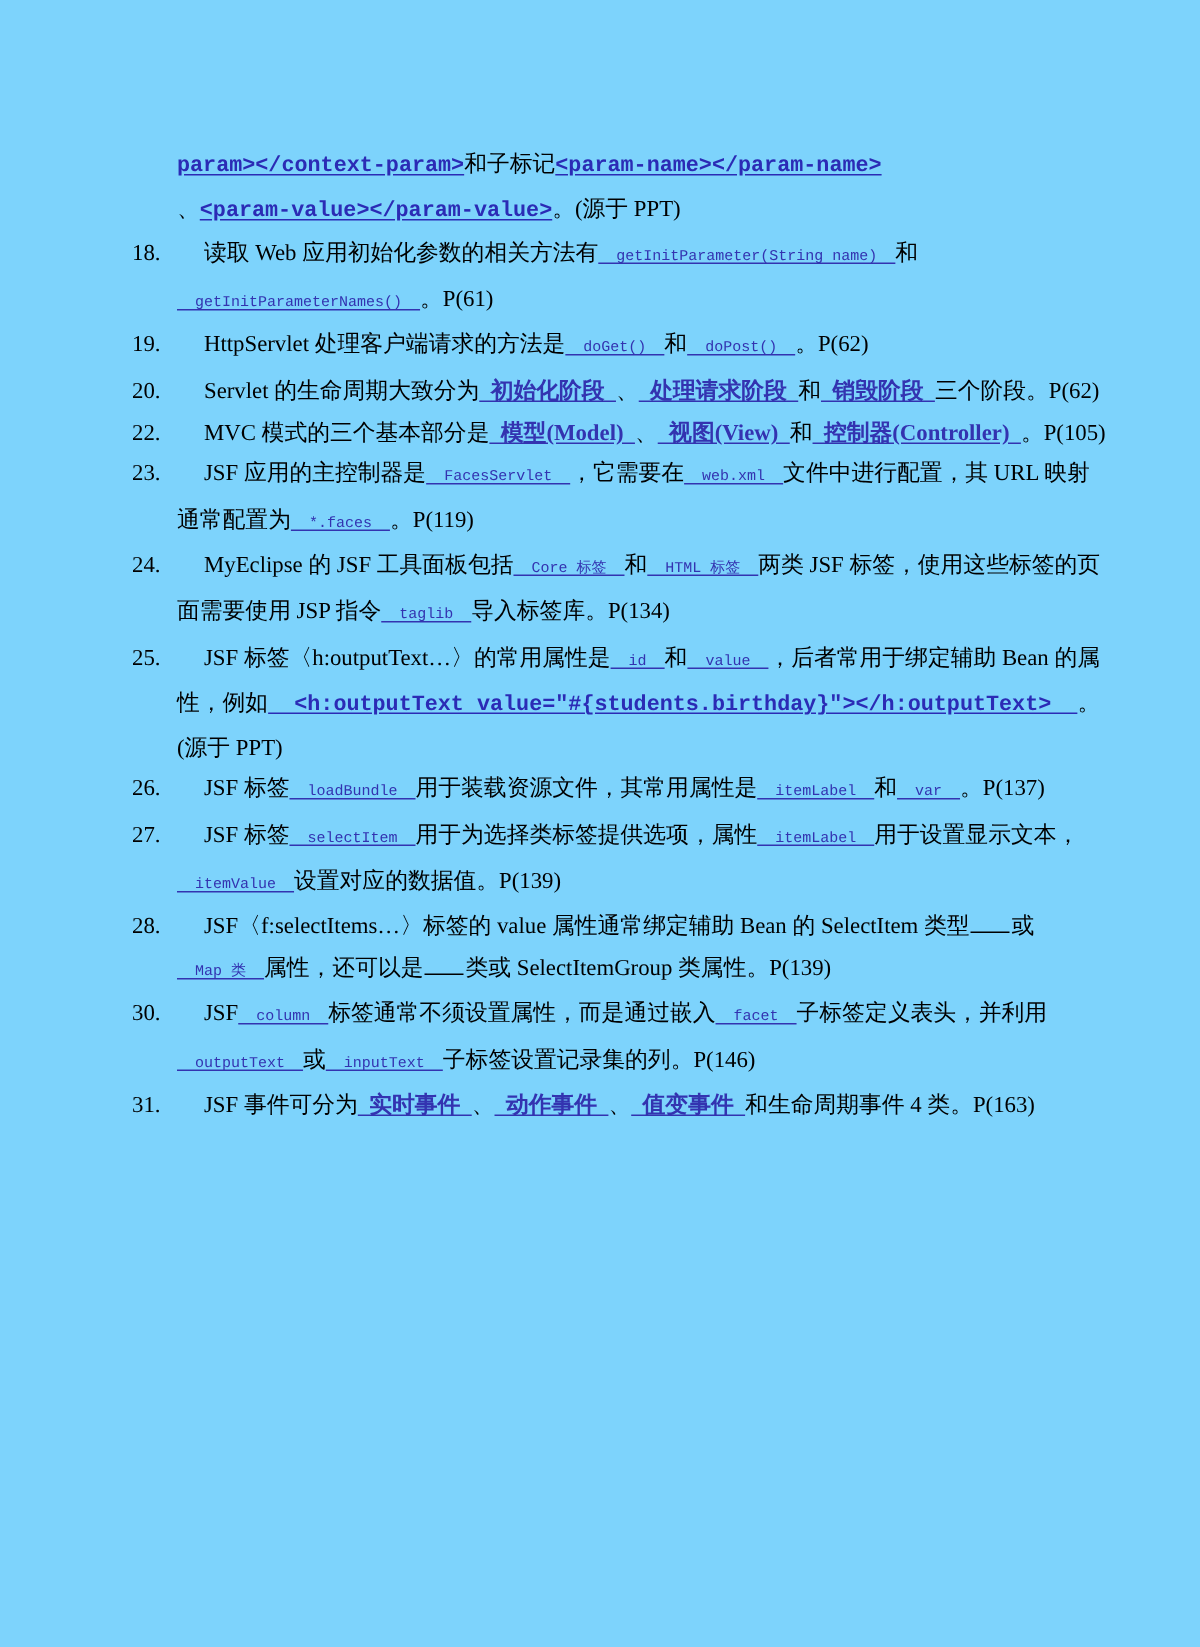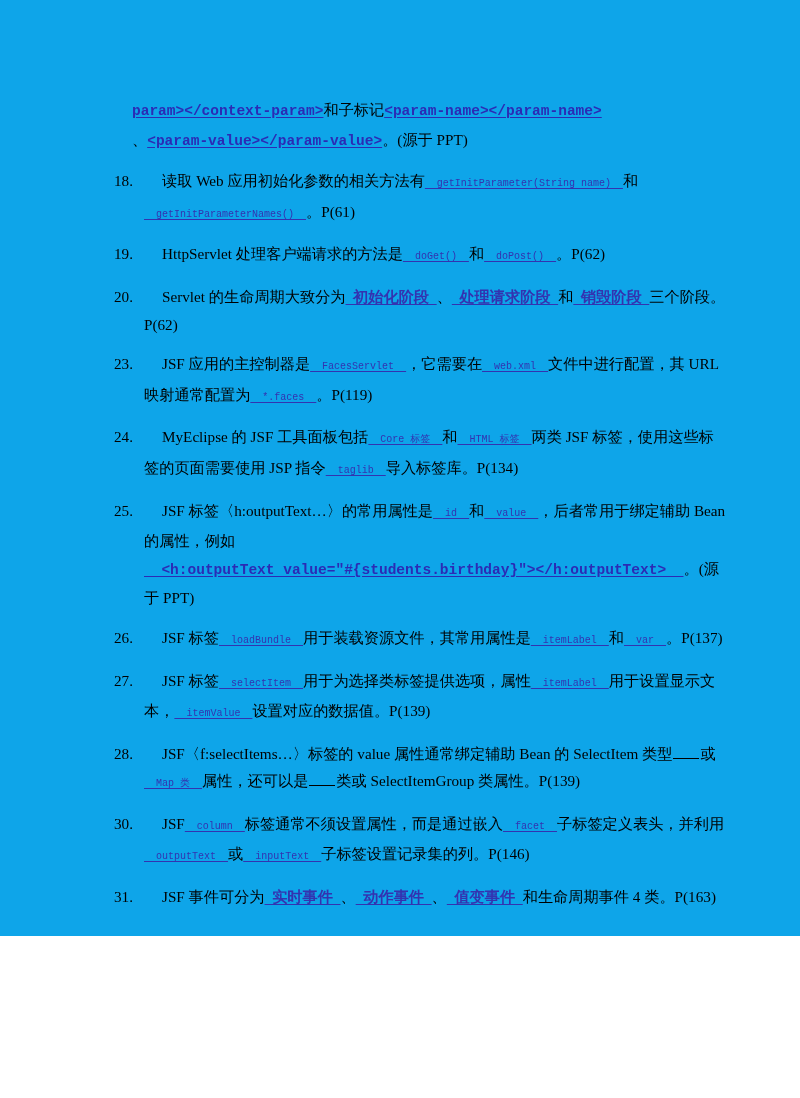--- a/index.html
+++ b/index.html
@@ -10,41 +10,41 @@
   body {
     width: 800px;
     height: 1098px;
     font-family: "Liberation Serif", "DejaVu Serif", serif;
     color: #000000;
     overflow: hidden;
   }
   .page {
     position: relative;
     width: 800px;
-    height: 936px;
+    height: 1098px;
     box-sizing: border-box;
-    padding: 96px 62px 40px 62px;
-    background: #0ea5e9;
+    padding: 96px 62px 40px 48px;
+    background: #7dd3fc;
   }
   .doc-body {
     font-size: 15.2px;
     line-height: 27.6px;
   }
 
   
   .cont-top {
     margin: 0 0 0 0;
     padding-left: 70px;
     text-indent: 0;
   }
 
   
   .item {
     position: relative;
-    margin: 12px;
+    margin: 0;
     padding-left: 70px;   
     text-indent: 0;
   }
   .item .num {
     position: absolute;
     left: 40px;
     top: 0;
     width: 30px;
     text-align: left;
     font-family: "Liberation Serif", "DejaVu Serif", serif;
@@ -97,20 +97,21 @@
 
     <div class="cont-top">
       <span class="ans-b">param&gt;&lt;/context-param&gt;</span><span class="cn">和子标记</span><span class="ans-b">&lt;param-name&gt;&lt;/param-name&gt;</span><br>
       <span class="cn">、</span><span class="ans-b">&lt;param-value&gt;&lt;/param-value&gt;</span><span class="cn">。(源于 PPT)</span>
     </div>
 
     <div id="items-container">
         <div class="item"><span class="num">18.</span><span class="first-ind"></span><span class="cn">读取 Web 应用初始化参数的相关方法有</span><span class="ans">  getInitParameter(String name)  </span><span class="cn">和</span><span class="ans">  getInitParameterNames()  </span><span class="cn">。P(61)</span></div>
         <div class="item"><span class="num">19.</span><span class="first-ind"></span><span class="cn">HttpServlet 处理客户端请求的方法是</span><span class="ans">  doGet()  </span><span class="cn">和</span><span class="ans">  doPost()  </span><span class="cn">。P(62)</span></div>
         <div class="item"><span class="num">20.</span><span class="first-ind"></span><span class="cn">Servlet 的生命周期大致分为</span><span class="ans-cn">  初始化阶段  </span><span class="cn">、</span><span class="ans-cn">  处理请求阶段  </span><span class="cn">和</span><span class="ans-cn">  销毁阶段  </span><span class="cn">三个阶段。P(62)</span></div>
+        <div class="item"><span class="num">22.</span><span class="first-ind"></span><span class="cn">MVC 模式的三个基本部分是</span><span class="ans-cn">  模型(Model)  </span><span class="cn">、</span><span class="ans-cn">  视图(View)  </span><span class="cn">和</span><span class="ans-cn">  控制器(Controller)  </span><span class="cn">。P(105)</span></div>
         <div class="item"><span class="num">23.</span><span class="first-ind"></span><span class="cn">JSF 应用的主控制器是</span><span class="ans">  FacesServlet  </span><span class="cn">，它需要在</span><span class="ans">  web.xml  </span><span class="cn">文件中进行配置，其 URL 映射通常配置为</span><span class="ans">  *.faces  </span><span class="cn">。P(119)</span></div>
         <div class="item"><span class="num">24.</span><span class="first-ind"></span><span class="cn">MyEclipse 的 JSF 工具面板包括</span><span class="ans">  Core 标签  </span><span class="cn">和</span><span class="ans">  HTML 标签  </span><span class="cn">两类 JSF 标签，使用这些标签的页面需要使用 JSP 指令</span><span class="ans">  taglib  </span><span class="cn">导入标签库。P(134)</span></div>
         <div class="item"><span class="num">25.</span><span class="first-ind"></span><span class="cn">JSF 标签〈h:outputText…〉的常用属性是</span><span class="ans">  id  </span><span class="cn">和</span><span class="ans">  value  </span><span class="cn">，后者常用于绑定辅助 Bean 的属性，例如</span><span class="ans-b">  &lt;h:outputText value="#{students.birthday}"&gt;&lt;/h:outputText&gt;  </span><span class="cn">。(源于 PPT)</span></div>
         <div class="item"><span class="num">26.</span><span class="first-ind"></span><span class="cn">JSF 标签</span><span class="ans">  loadBundle  </span><span class="cn">用于装载资源文件，其常用属性是</span><span class="ans">  itemLabel  </span><span class="cn">和</span><span class="ans">  var  </span><span class="cn">。P(137)</span></div>
         <div class="item"><span class="num">27.</span><span class="first-ind"></span><span class="cn">JSF 标签</span><span class="ans">  selectItem  </span><span class="cn">用于为选择类标签提供选项，属性</span><span class="ans">  itemLabel  </span><span class="cn">用于设置显示文本，</span><span class="ans">  itemValue  </span><span class="cn">设置对应的数据值。P(139)</span></div>
         <div class="item"><span class="num">28.</span><span class="first-ind"></span><span class="cn">JSF〈f:selectItems…〉标签的 value 属性通常绑定辅助 Bean 的 SelectItem 类型</span><span class="blank"></span><span class="cn">或</span><span class="ans">  Map 类  </span><span class="cn">属性，还可以是</span><span class="blank"></span><span class="cn">类或 SelectItemGroup 类属性。P(139)</span></div>
         <div class="item"><span class="num">30.</span><span class="first-ind"></span><span class="cn">JSF</span><span class="ans">  column  </span><span class="cn">标签通常不须设置属性，而是通过嵌入</span><span class="ans">  facet  </span><span class="cn">子标签定义表头，并利用</span><span class="ans">  outputText  </span><span class="cn">或</span><span class="ans">  inputText  </span><span class="cn">子标签设置记录集的列。P(146)</span></div>
         <div class="item"><span class="num">31.</span><span class="first-ind"></span><span class="cn">JSF 事件可分为</span><span class="ans-cn">  实时事件  </span><span class="cn">、</span><span class="ans-cn">  动作事件  </span><span class="cn">、</span><span class="ans-cn">  值变事件  </span><span class="cn">和生命周期事件 4 类。P(163)</span></div>
       </div>
 

